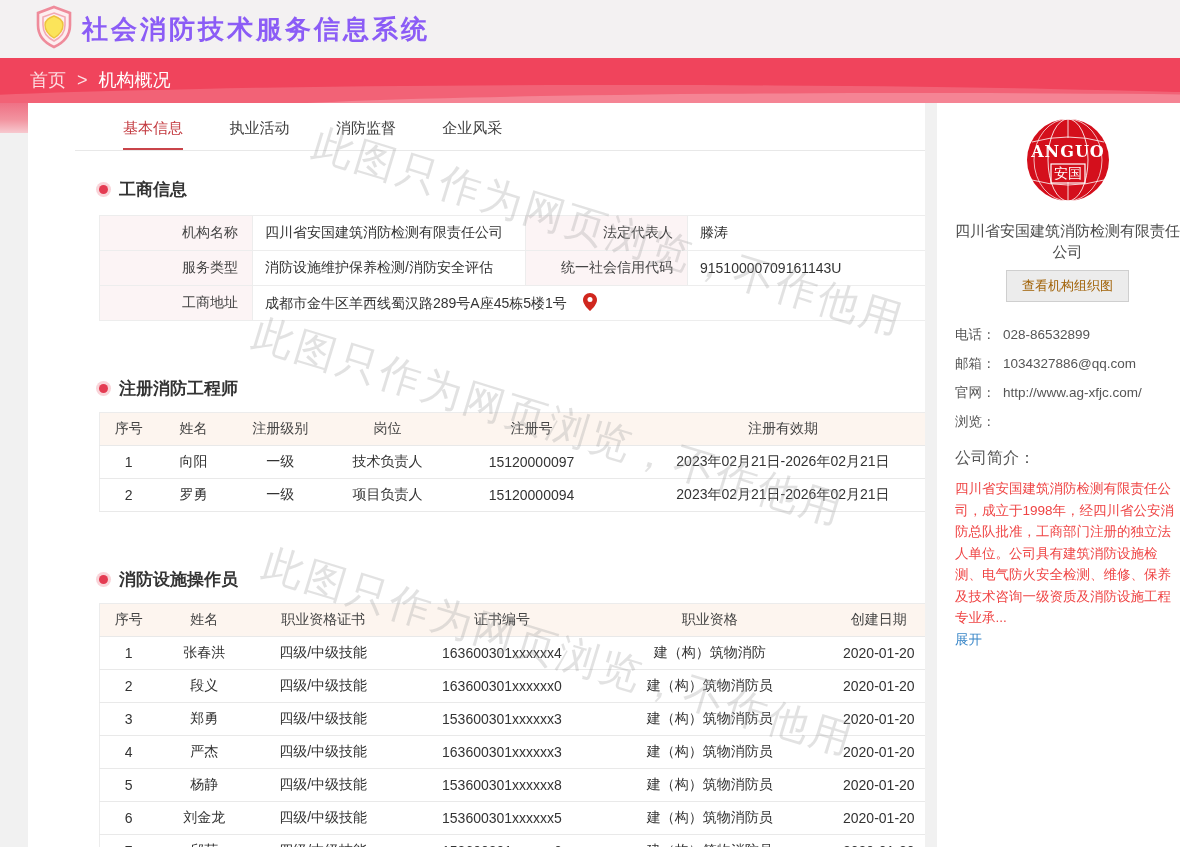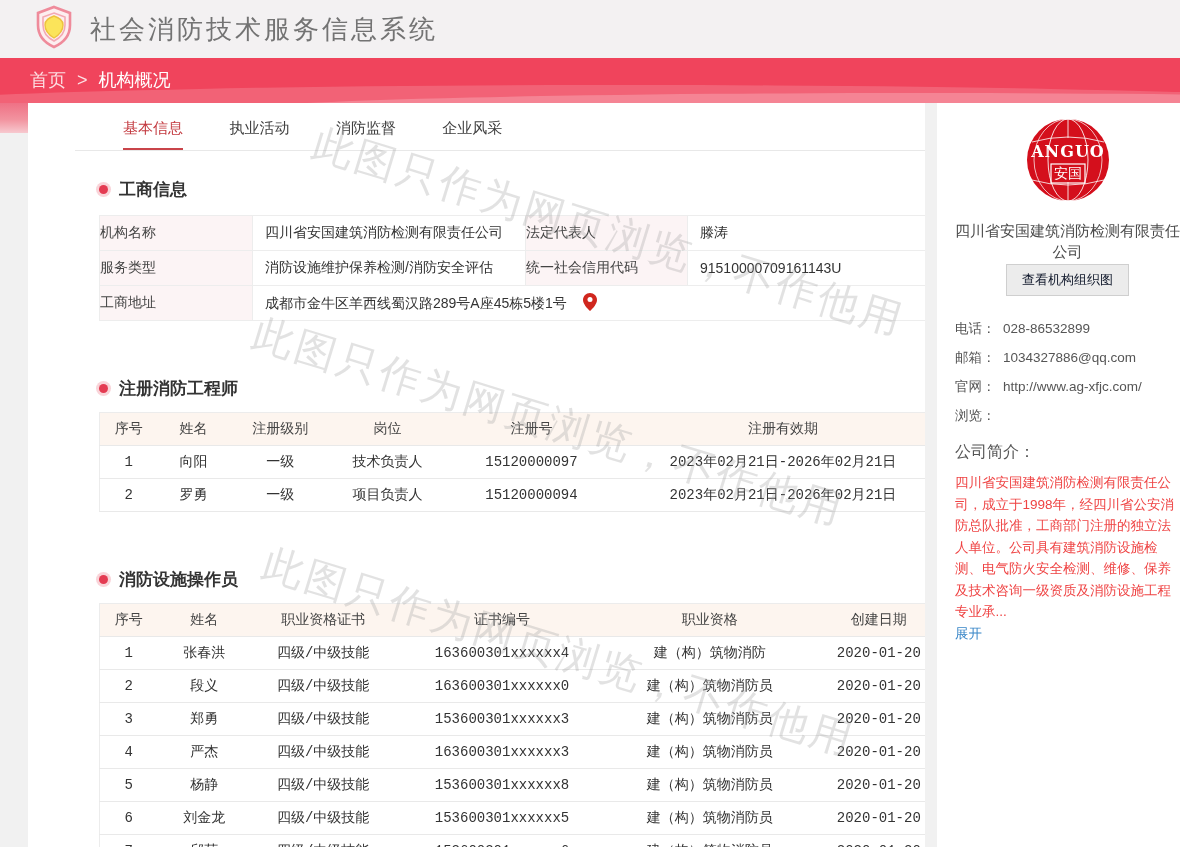--- a/index.html
+++ b/index.html
@@ -15,24 +15,24 @@
   .topbar {
     height: 58px;
     background: #f3f1f2;
     display: flex;
     align-items: center;
     padding-left: 34px;
   }
   .site-title {
     font-family: "DejaVu Serif", "Liberation Serif", serif;
     font-size: 26px;
-    font-weight: 400;
-    color: #737373;
+    font-weight: 700;
+    color: #8b5cf6;
     letter-spacing: 3px;
-    margin-left: 16px;
+    margin-left: 8px;
   }
   
   .banner {
     position: relative;
     height: 45px;
     background: #f0445c;
     overflow: hidden;
   }
   .wave-a {
     position: absolute; left: -12%; top: 27px;
@@ -116,39 +116,38 @@
     margin: 14px 24px 0;
     border-collapse: collapse;
     font-size: 14px;
   }
   .biz-table td {
     border: 1px solid #ededed;
     height: 35px;
   }
   .biz-table td.lbl {
     background: #fcf4f5;
-    text-align: left;
+    text-align: right;
     padding-right: 14px;
     color: #444;
   }
   .biz-table td.val { padding-left: 12px; color: #333; }
   .w-lbl1 { width: 153px; }
   .w-val1 { width: 273px; }
   .w-lbl2 { width: 162px; }
   .pin { vertical-align: -3px; margin-left: 12px; cursor: pointer; }
   
   .grid-table {
     width: 849px;
     margin: 12px 24px 0;
     border-collapse: collapse;
     font-size: 14px;
     color: #333;
     text-align: center;
     border: 1px solid #ececec;
-    font-family: Liberation Mono, monospace;
   }
   .grid-table th {
     background: #fdf5ef;
     font-weight: 400;
     color: #444;
     height: 33px;
     border-bottom: 1px solid #e9e9e9;
   }
   .grid-table td {
     height: 33px;
@@ -166,26 +165,26 @@
   .logo-wrap { text-align: center; margin-top: 15px; }
   .company-name {
     margin-top: 14px;
     font-size: 15px;
     color: #4a4a4a;
     text-align: center;
     line-height: 21px;
   }
   .org-btn {
     display: block;
-    margin: 2px auto 0;
+    margin: 8px auto 0;
     background: #ececec;
     border: 1px solid #cfcfcf;
     padding: 6px 15px;
     font-size: 13px;
-    color: #0f172a;
+    color: #a16207;
     cursor: pointer;
     font-family: "Liberation Sans", sans-serif;
   }
   .contact-list { margin-top: 22px; }
   .contact-row {
     display: flex;
     margin-bottom: 8px;
     font-size: 13.5px;
     color: #555;
     line-height: 21px;

